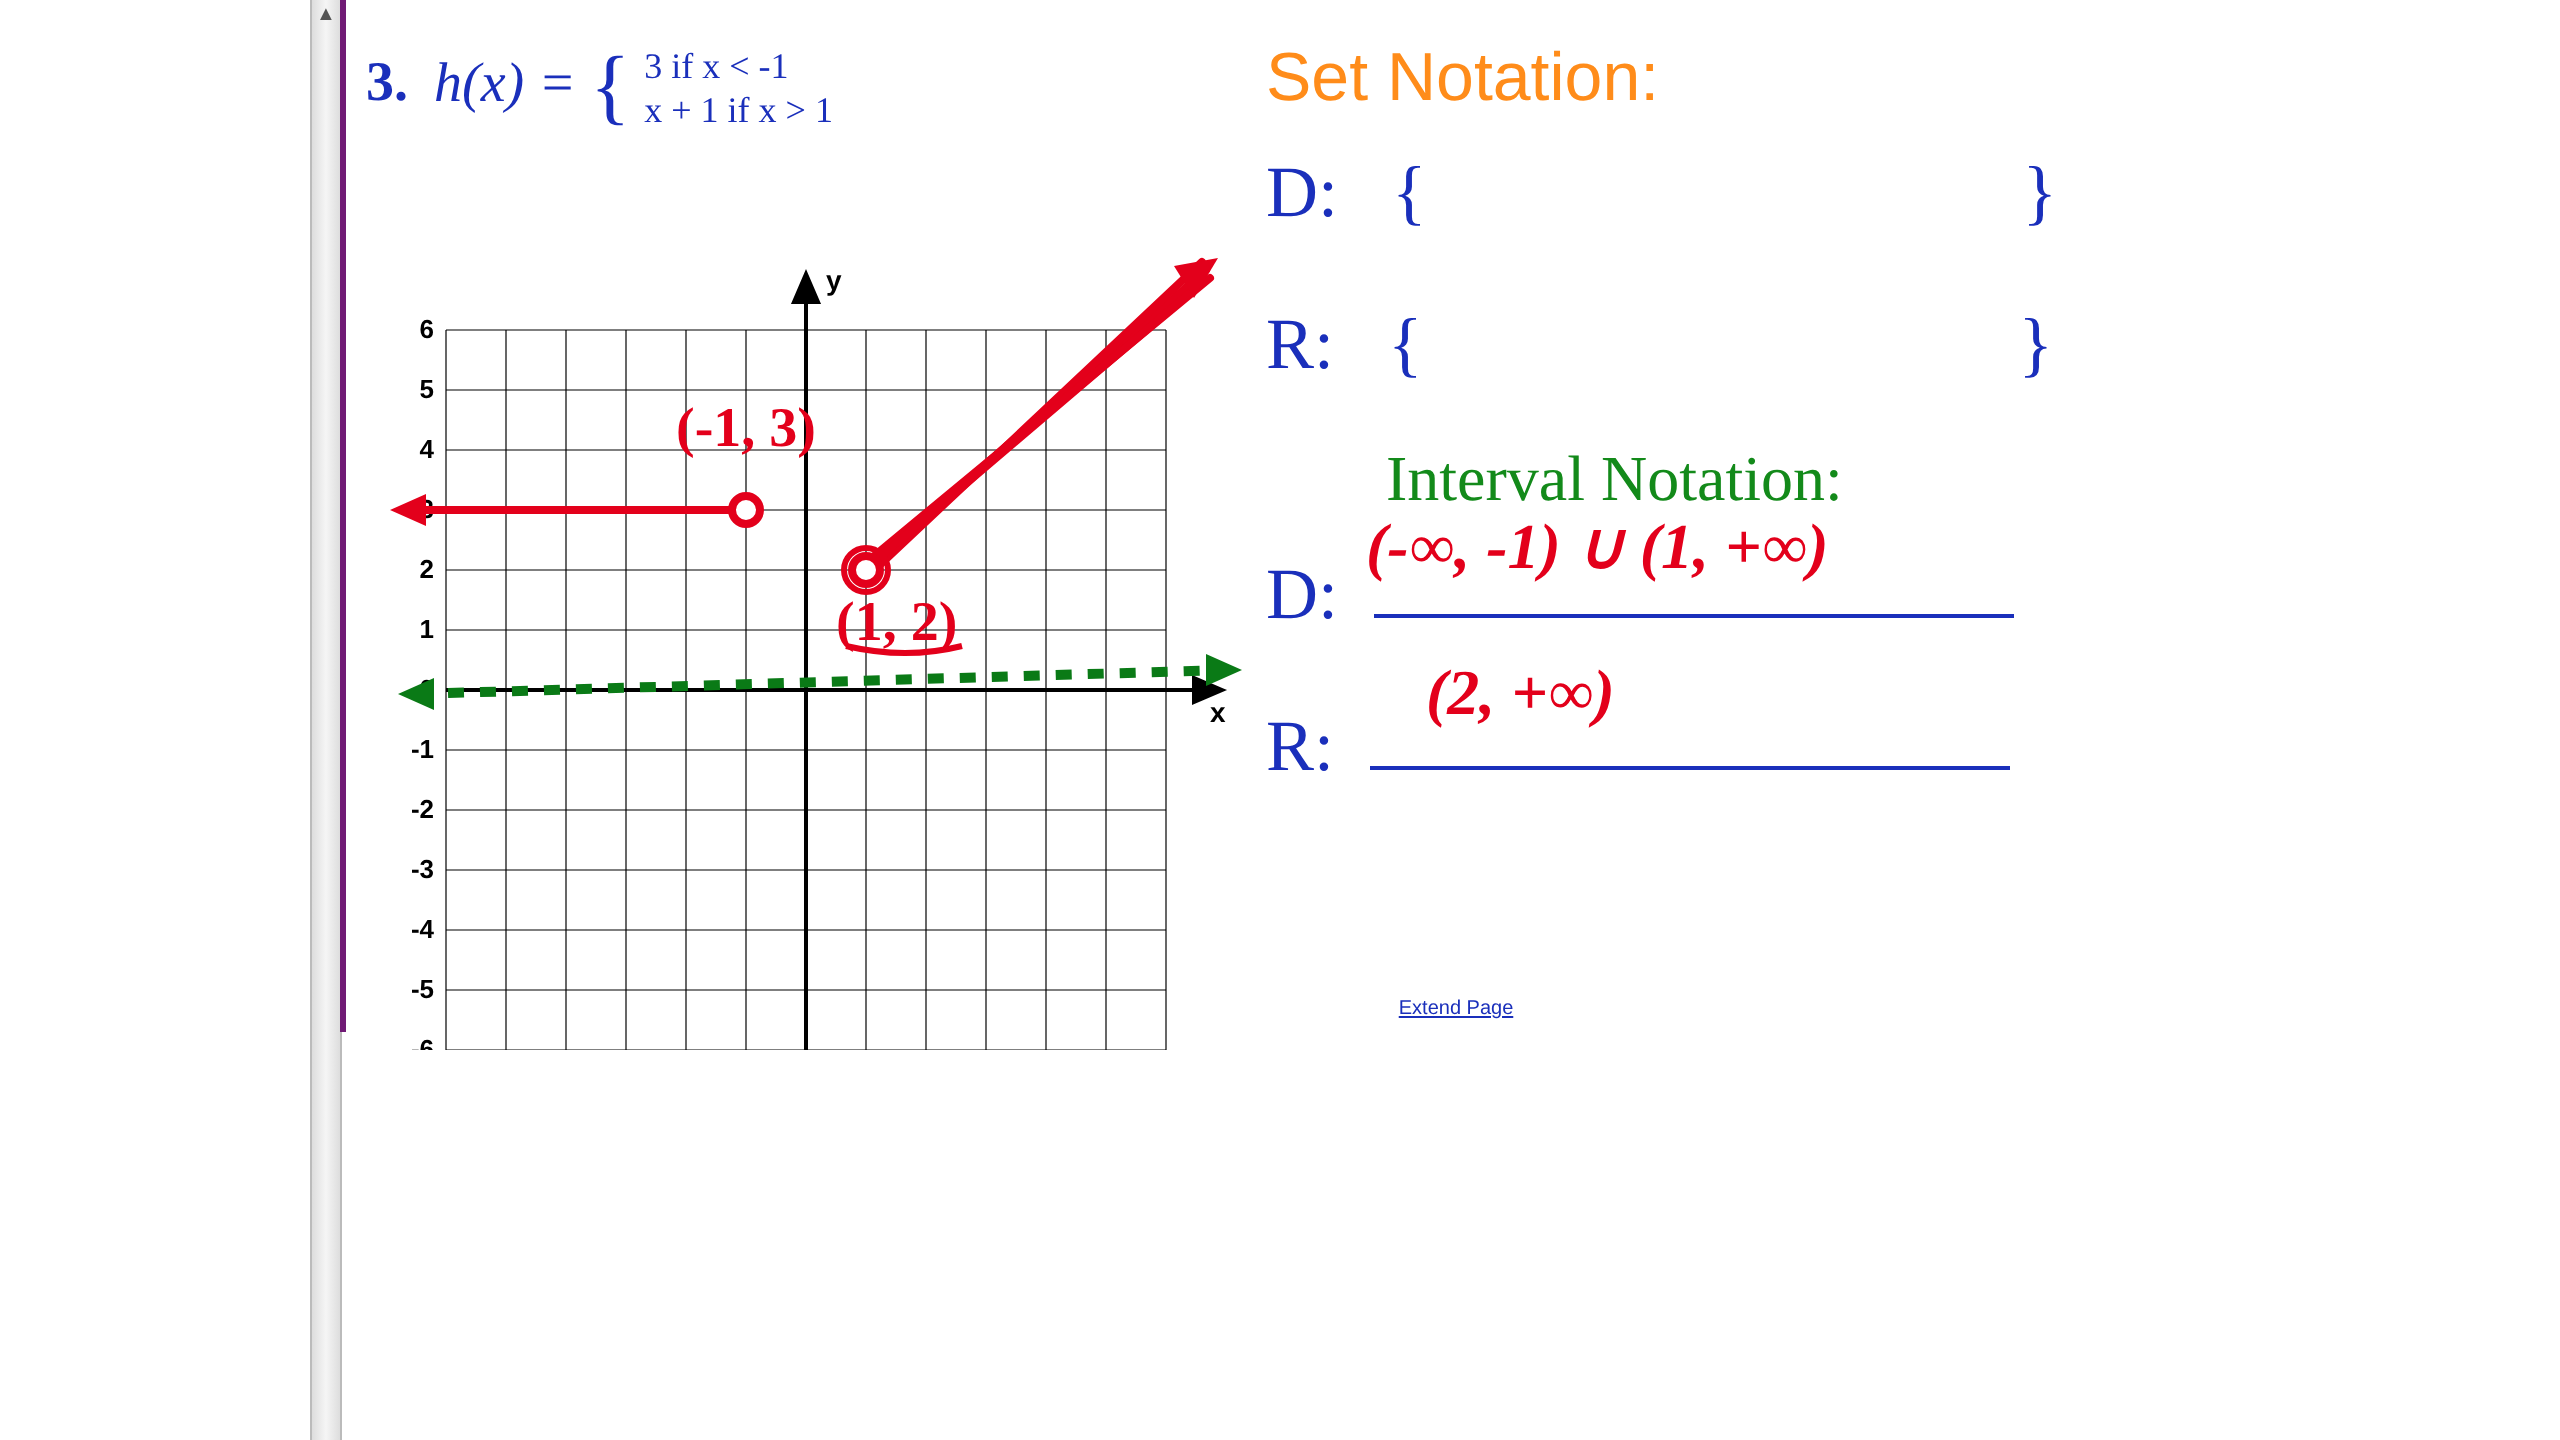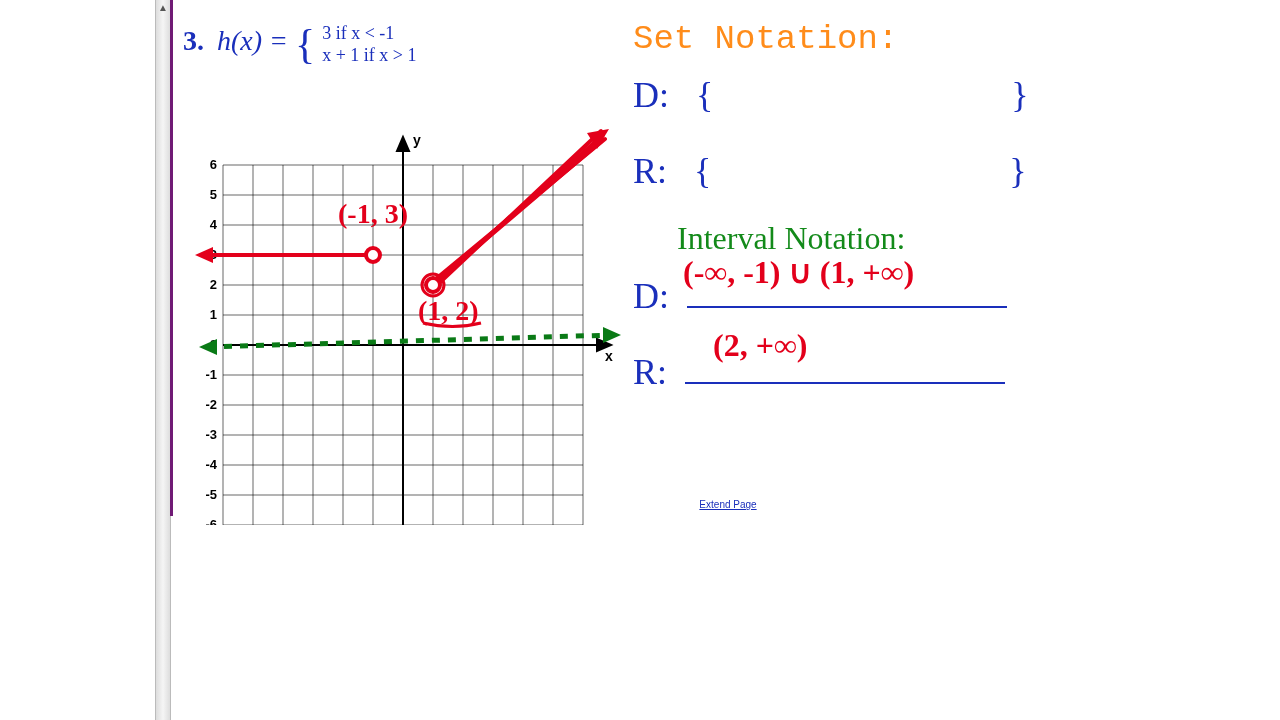--- a/index.html
+++ b/index.html
@@ -42,31 +42,31 @@
   .heading .num { font-weight: bold; margin-right: 6px;}
   .heading .hx { font-style: italic; }
   .brace { font-size: 42px; vertical-align: middle; }
   .piece-stack {
     display: inline-block; vertical-align: middle;
     font-size: 18px; line-height: 22px;
     color:#1a2fbb;
   }
   
   .right { position: absolute; left: 460px; top: 20px; width: 580px;}
-  .set-title { color:#ff8c1a; font-size: 34px; font-family:Liberation Mono, monospace; }
+  .set-title { color:#ff8c1a; font-size: 34px; font-family:Liberation Sans, sans-serif; }
   .dr { color:#1a2fbb; font-size: 36px; font-family:"Times New Roman",serif; margin-top: 16px;}
   .brace-pair { letter-spacing: 0px;}
-  .interval-title { color:#138a1a; font-size: 32px; font-family:"Times New Roman",serif; margin-top:28px; margin-left:44px;}
+  .interval-title { color:#138a1a; font-size: 32px; font-family:"Times New Roman",serif; margin-top:28px; margin-left:60px;}
   .underline {
     display:inline-block; border-bottom:2px solid #1a2fbb; width: 320px; height: 10px; vertical-align: baseline;
   }
   .row { position: relative; }
   .hand-red {
     position:absolute; color:#e3001b; font-family:"Comic Sans MS","Segoe Script",cursive;
-    font-size: 32px; font-weight:bold; white-space: nowrap;
+    font-size: 32px; font-weight:bold; white-space: nowrap; font-style: italic;
   }
   
   .graph {
     position:absolute; left:10px; top:95px; width:440px; height:430px;
   }
   .footer-link {
     position:absolute; left:50%; transform:translateX(-50%); bottom:6px;
     font-size:10px; color:#1a2fbb; text-decoration: underline;
   }
   .window-frag {

